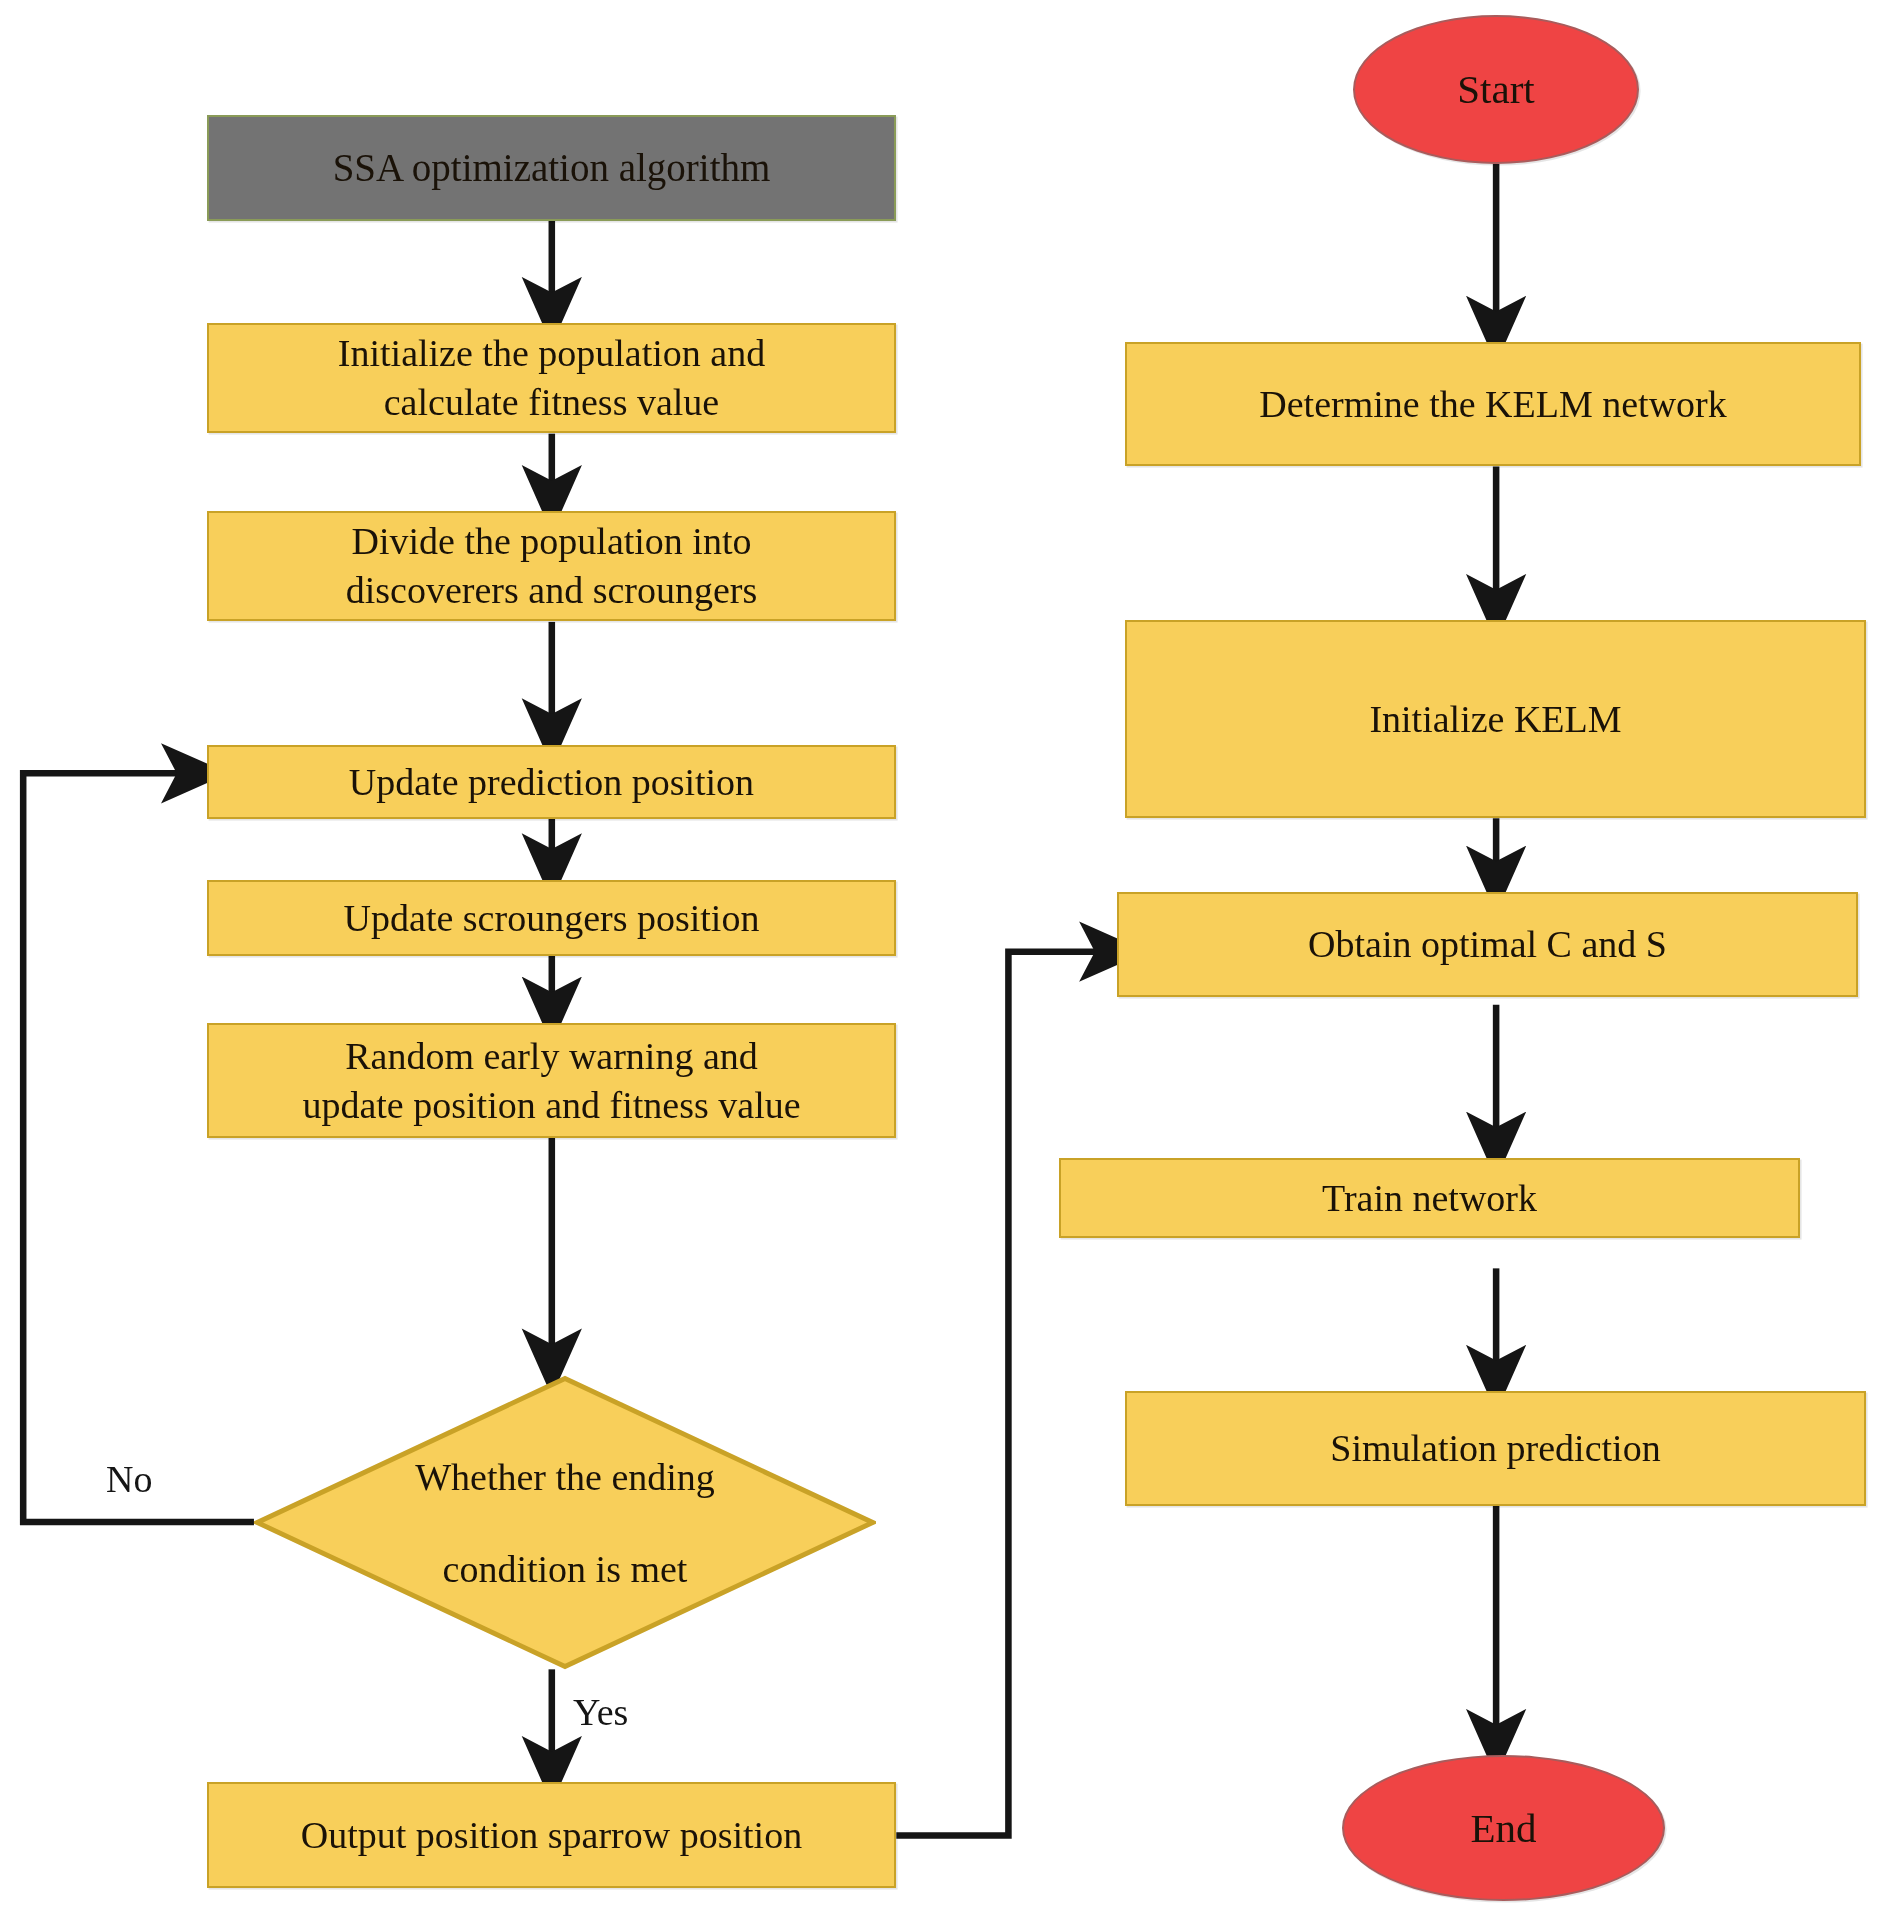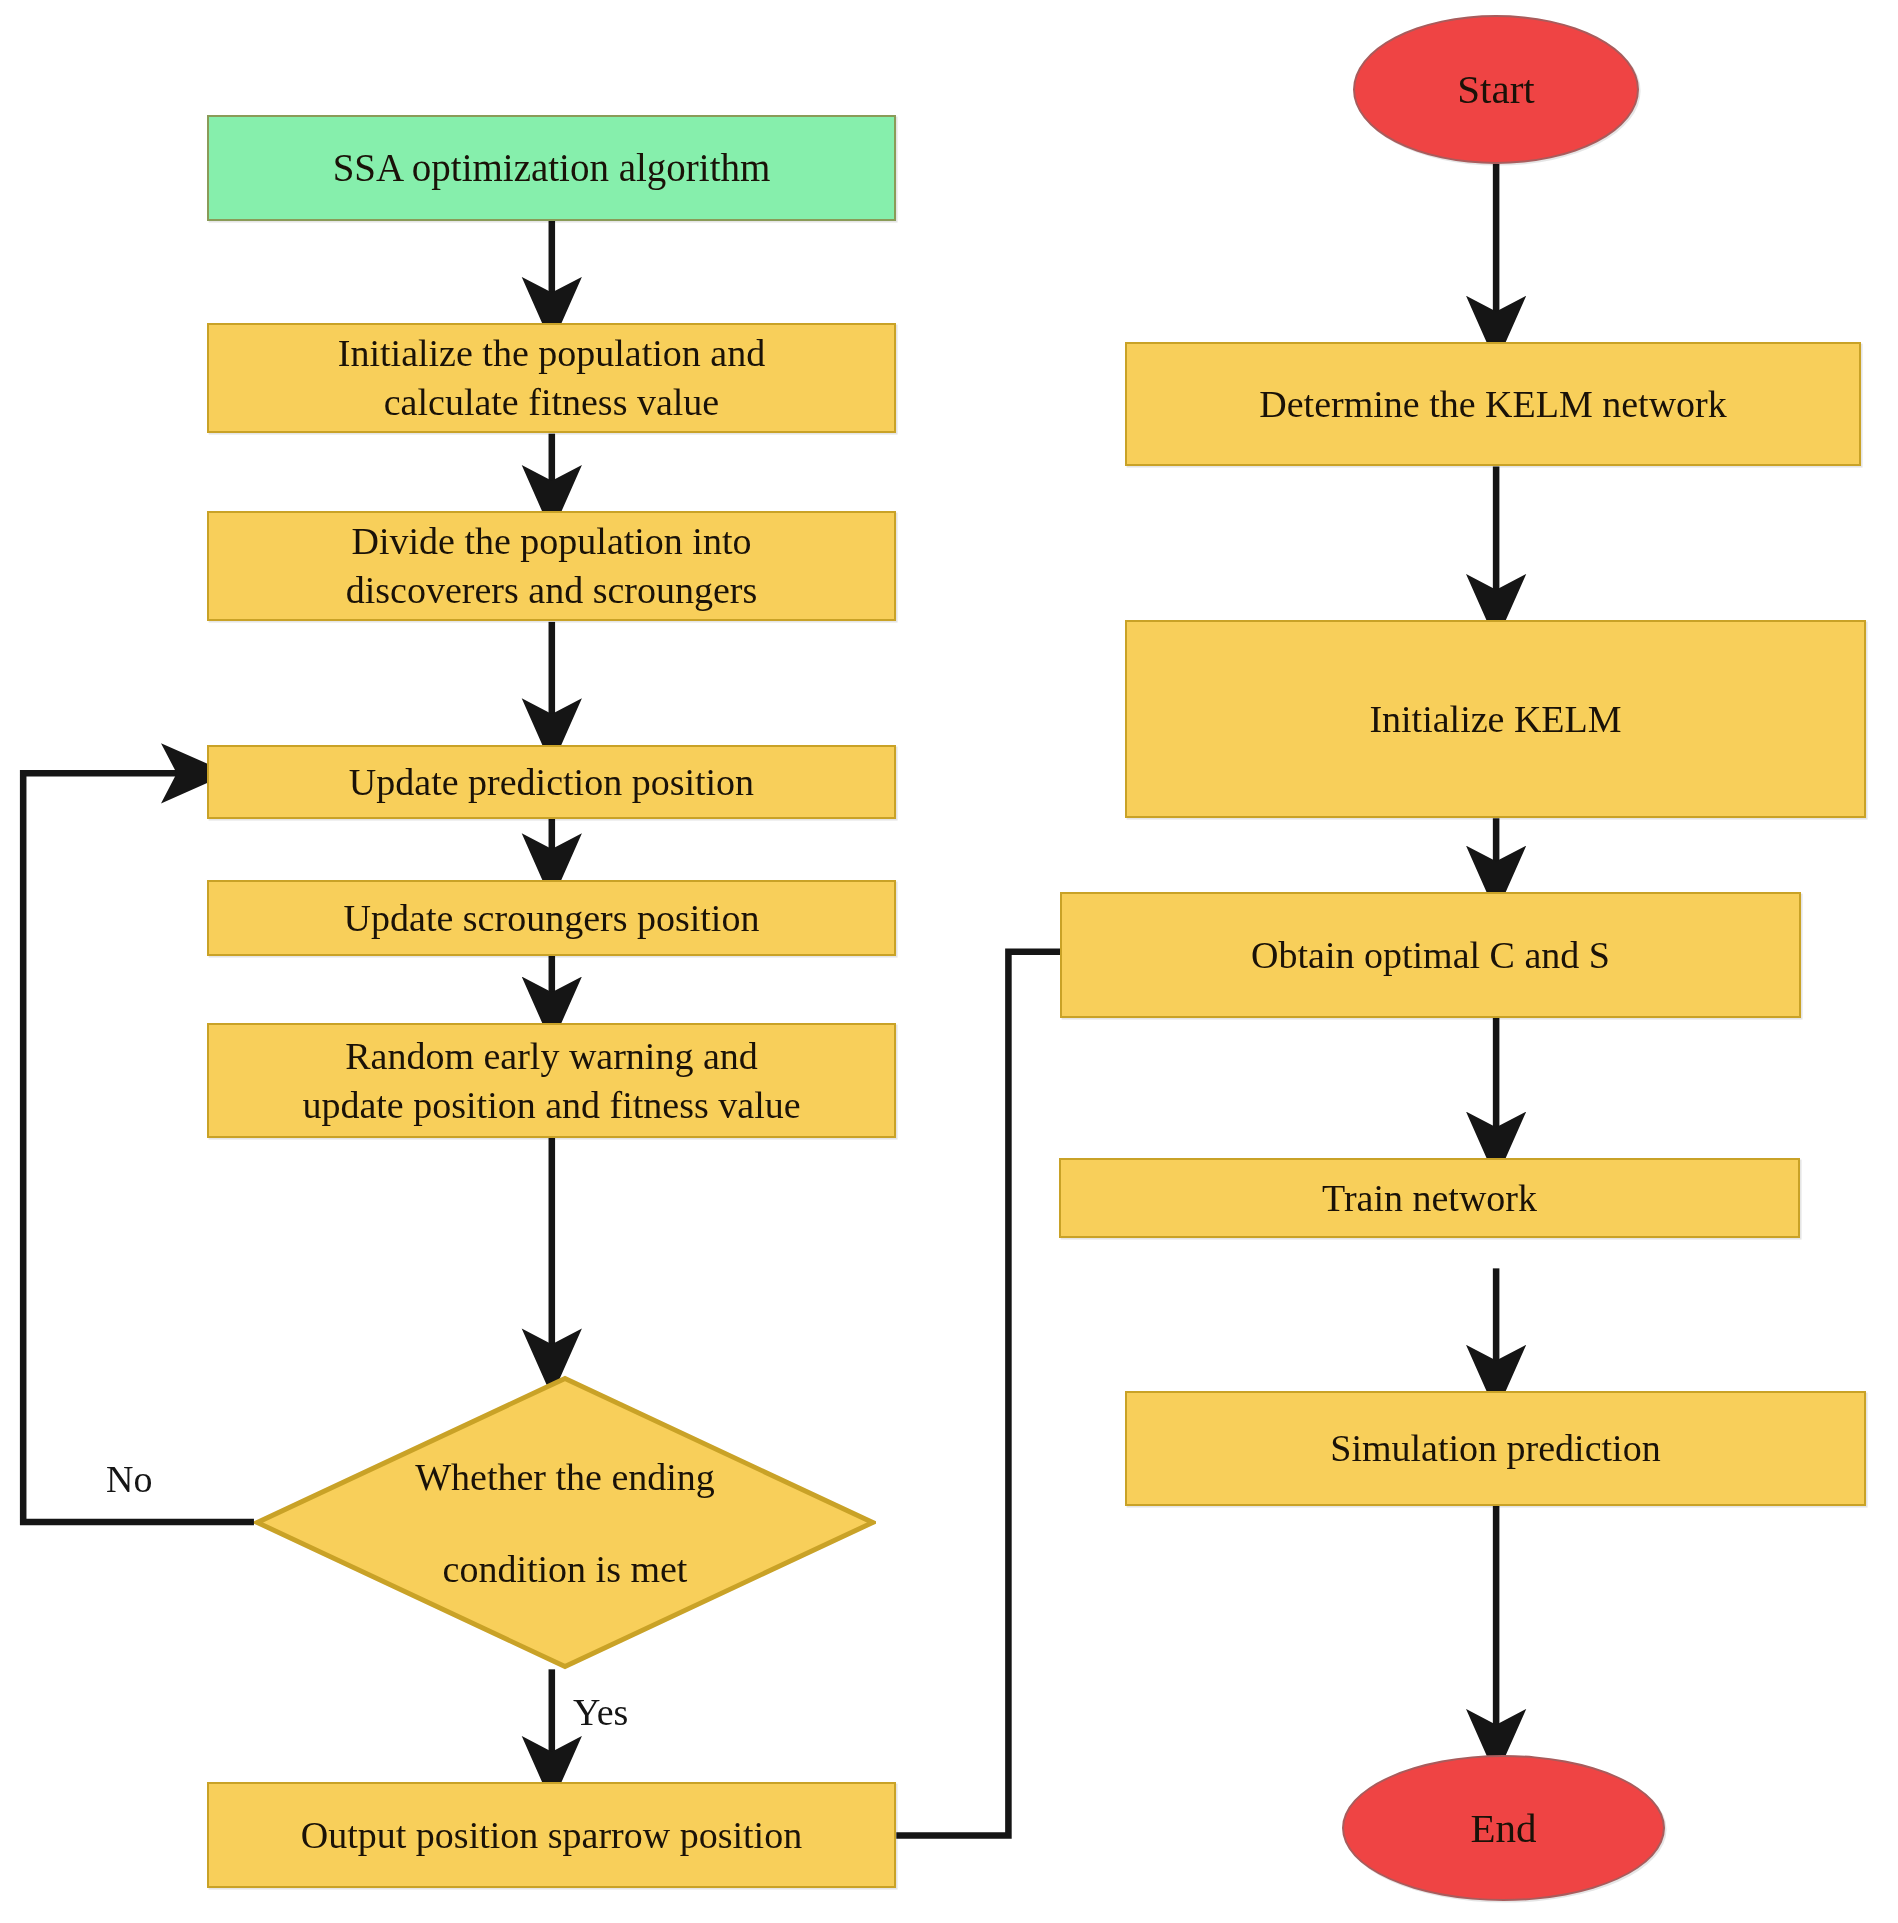--- a/index.html
+++ b/index.html
@@ -4,21 +4,21 @@
 <style>
   html,body{margin:0;padding:0;background:#ffffff;}
   body{width:1899px;height:1923px;position:relative;
        font-family:"Liberation Serif","DejaVu Serif",serif;}
   #stage{position:absolute;left:0;top:0;width:1899px;height:1923px;overflow:hidden;background:#fff;}
   svg#edges{position:absolute;left:0;top:0;width:1899px;height:1923px;}
   .node{position:absolute;box-sizing:border-box;display:flex;align-items:center;
         justify-content:center;text-align:center;color:#1a1208;line-height:1.28;}
   .proc{background:#f8cf5a;border:2.5px solid #c9a227;font-size:38px;padding:4.9px 11.5px;
         box-shadow:1.6px 1.6px 0 rgba(0,0,0,.10);}
-  .start-node{background:#86efac;border:2.5px solid #8a9b58;font-size:39px;
+  .start-node{background:#737373;border:2.5px solid #8a9b58;font-size:39px;
         box-shadow:1.6px 1.6px 0 rgba(0,0,0,.10);}
   .terminator{background:#ef4444;border:2.5px solid #a85c5c;border-radius:50%;font-size:41px;
         box-shadow:1.6px 1.6px 0 rgba(0,0,0,.10);}
   .diamond-wrap{position:absolute;}
   .diamond-wrap svg{position:absolute;left:0;top:0;}
   .diamond-label{position:absolute;left:0;top:0;width:100%;height:100%;
         display:flex;flex-direction:column;align-items:center;justify-content:center;
         font-size:38px;color:#1a1208;line-height:2.0;pointer-events:none;gap:16px;}
   .edge-label{position:absolute;font-size:38px;color:#151515;}
 </style>
@@ -117,21 +117,21 @@
   </div>
 
   <div class="node proc" style="left:1125px;top:342px;width:736px;height:124px;">
     <span>Determine the KELM network</span>
   </div>
 
   <div class="node proc" style="left:1125px;top:620px;width:741px;height:198px;">
     <span>Initialize KELM</span>
   </div>
 
-  <div class="node proc" style="left:1060px;top:892px;width:741px;height:126px;">
+  <div class="node proc" style="left:1117px;top:892px;width:741px;height:105px;">
     <span>Obtain optimal C and S</span>
   </div>
 
   <div class="node proc" style="left:1059px;top:1158px;width:741px;height:80px;">
     <span>Train network</span>
   </div>
 
   <div class="node proc" style="left:1125px;top:1391px;width:741px;height:115px;">
     <span>Simulation prediction</span>
   </div>

